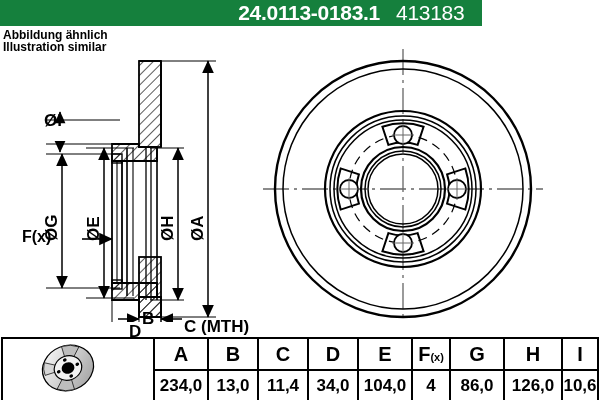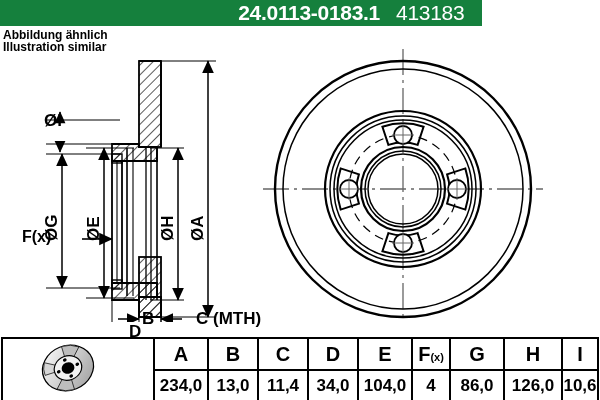--- a/index.html
+++ b/index.html
@@ -279,21 +279,21 @@
     <div class="dimlabel rot90" style="left:85px; top:215px;">ØE</div>
 
     <div class="dimlabel rot90" style="left:159px; top:215px;">ØH</div>
 
     <div class="dimlabel rot90" style="left:189px; top:215px;">ØA</div>
 
     <div class="dimlabel" style="left:22px; top:203px; font-size:16px;">F(x)</div>
 
     <div class="dimlabel" style="left:142px; top:284px;">B</div>
 
-    <div class="dimlabel" style="left:184px; top:284px;margin-left:12px;">C (MTH)</div>
+    <div class="dimlabel" style="left:184px; top:292px;">C (MTH)</div>
 
     <div class="dimlabel" style="left:129px; top:297px;">D</div>
   </div>
 
   <div id="table-wrap">
     <table class="spec">
       <tbody>
           <tr>
         <td class="thumb-cell" rowspan="2" style="width:150px;">
           <svg width="100" height="56" viewBox="0 0 100 56">

